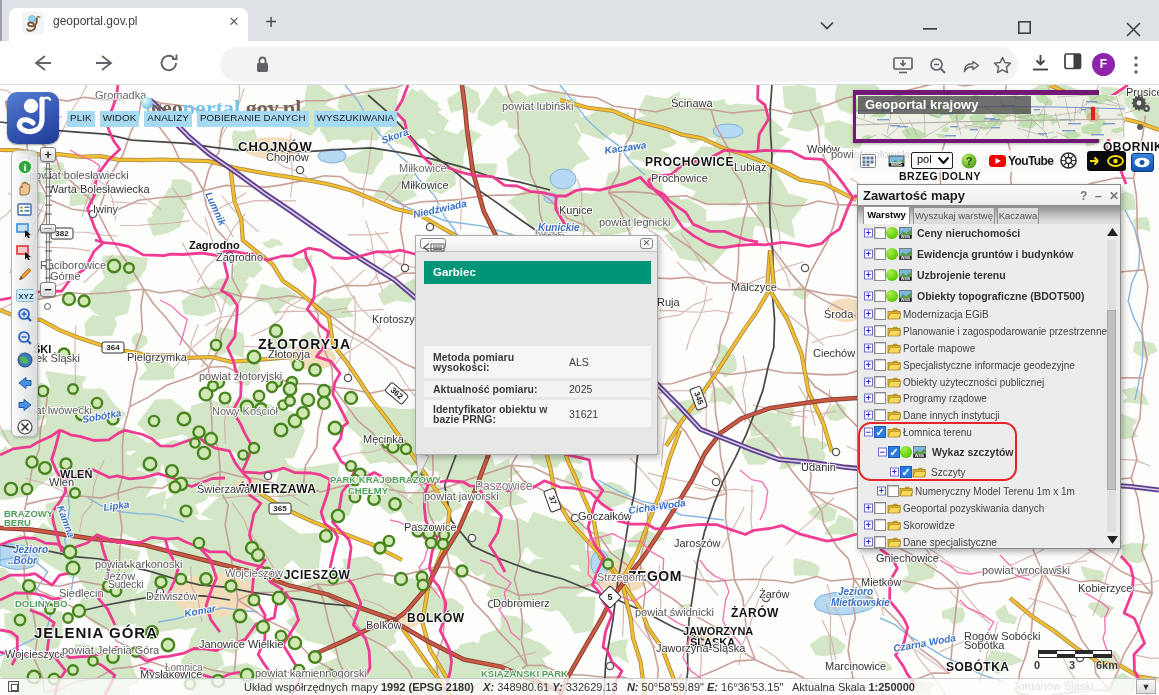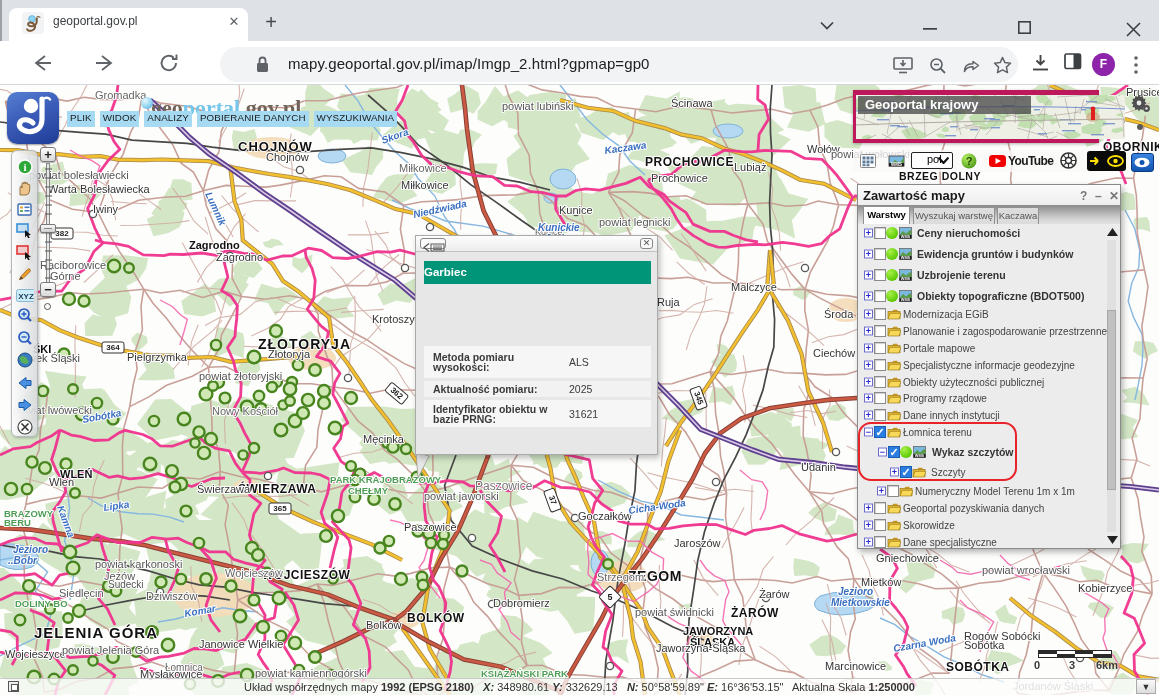--- a/index.html
+++ b/index.html
@@ -42,28 +42,28 @@
 #ztrack { position:absolute; left:6px; top:16px; width:4px; height:120px; background:#e8e8e8; border:1px solid #888; }
 #zhandle { position:absolute; left:0px; top:77px; width:16px; height:9px; background:linear-gradient(#f8f8f8,#cfcfcf); border:1px solid #777; border-radius:2px; box-shadow:0 1px 1px rgba(0,0,0,.3); }
 #zhandle:after { content:""; position:absolute; left:3px; right:3px; top:3px; height:1px; background:#888; }
 #zcirc { position:absolute; left:4px; top:156px; width:7px; height:7px; border:1.5px solid #555; border-radius:50%; background:#fff; }
 
 
 #popup { position:absolute; left:415px; top:235px; width:243px; height:220px; background:#e7e7e7; border:1px solid #aaa; box-shadow:2px 3px 6px rgba(0,0,0,.25); }
 #popup .bar { position:absolute; left:0; top:0; right:0; height:16px; background:linear-gradient(#fdfdfd,#ececec); border-bottom:1px solid #c2c2c2; }
 #popup .lbtn { position:absolute; left:4px; top:2px; width:26px; height:11px; border:1px solid #888; border-radius:3px; background:#fafafa; }
 #popup .cbtn { position:absolute; right:4px; top:2px; width:13px; height:11px; border:1px solid #888; border-radius:3px; background:#fafafa; color:#555; font-size:9px; line-height:9px; text-align:center; }
-#popup .hd { position:absolute; left:8px; top:25px; width:227px; height:23px; background:#009478; color:#fff; font-weight:bold; font-size:11.5px; line-height:23px; }
+#popup .hd { position:absolute; left:8px; top:25px; width:227px; height:23px; background:#009478; color:#fff; font-weight:bold; font-size:11.5px; line-height:23px; padding-left:9px; }
 .prow { position:absolute; left:8px; width:227px; background:#f2f2f2; color:#3a3a3a; font-size:10.5px; }
 .prow .lb { position:absolute; left:9px; top:50%; transform:translateY(-50%); width:130px; font-weight:bold; line-height:10.4px; }
 .prow .vl { position:absolute; left:145px; top:50%; transform:translateY(-50%); }
 #ptail { position:absolute; }
 
 
-#ovp { position:absolute; left:853px; top:90px; width:246px; height:53px; background:#be185d; box-shadow:0 1px 3px rgba(0,0,0,.3); }
+#ovp { position:absolute; left:853px; top:90px; width:246px; height:53px; background:#701a75; box-shadow:0 1px 3px rgba(0,0,0,.3); }
 #ovmap { position:absolute; left:3px; top:5px; width:269px; height:44px; overflow:hidden; background:#f4f2ec; }
 #ovtitle { position:absolute; left:5px; top:6px; width:173px; height:18px; background:rgba(75,75,75,.78); color:#fff; font-weight:bold; font-size:13px; line-height:18px; padding-left:7px; }
 #btnrow { position:absolute; left:853px; top:150px; width:250px; height:22px; background:rgba(248,248,248,.78); }
 #btnrow .abs { position:absolute; }
 
 
 #lpanel { position:absolute; left:857px; top:184px; width:264px; height:365px; background:#ececec; border:1px solid #8a8a8a; box-shadow:2px 3px 6px rgba(0,0,0,.3); }
 #lpanel .phd { position:absolute; left:0; top:0; right:0; height:20px; background:linear-gradient(#fcfcfc,#ededed); }
 #lpanel .phd b { position:absolute; left:5px; top:3px; font-size:13px; color:#1a1a1a; }
 #lpanel .phd .ic { position:absolute; top:4px; color:#777; font-size:12px; font-weight:bold; }
@@ -1412,21 +1412,21 @@
           <rect x="2.5" y="10.2" width="3" height="2"></rect>
           <rect x="6.5" y="10.2" width="3" height="2"></rect>
         </g>
       </svg>
  <svg class="abs" style="left:35px;top:4px" width="17" height="15">
         <rect x="1" y="2" width="15" height="10" fill="#7ab8e0" stroke="#555"></rect>
         <path d="M1,12 L7,6 L11,9 L16,4 L16,12 Z" fill="#5a9a4a"></path>
         <rect x="1" y="9" width="15" height="3.4" fill="#1a1a1a"></rect>
         <text x="8.5" y="12" font-size="4.5" fill="#fff" text-anchor="middle" font-weight="bold">WMS</text>
       </svg>
- <div class="abs" style="left:58px;top:2px;width:42px;height:17px;background:#fff;border:1.6px solid #222;border-radius:2px;font-size:11px;line-height:13px;padding-left:15px;">pol<svg width="11" height="7" style="position:absolute;right:3px;top:4px">
+ <div class="abs" style="left:58px;top:2px;width:42px;height:17px;background:#fff;border:1.6px solid #222;border-radius:2px;font-size:11px;line-height:13px;padding-left:5px;">pol<svg width="11" height="7" style="position:absolute;right:3px;top:4px">
           <path d="M0.5,0.5 L5.5,6 L10.5,0.5" fill="none" stroke="#111" stroke-width="2.2"></path>
         </svg></div>
  <svg class="abs" style="left:108px;top:3px" width="16" height="16">
         <defs>
           <radialGradient id="gq" cx="0.35" cy="0.3" r="0.9">
             <stop offset="0" stop-color="#b8f060"></stop>
             <stop offset="1" stop-color="#3a8a0a"></stop>
           </radialGradient>
         </defs>
         <circle cx="8" cy="8" r="7.5" fill="url(#gq)"></circle>
@@ -1723,21 +1723,20 @@
       </svg>
  <svg class="navic" style="left:159px" width="22" height="20">
         <path d="M17,10 a7.2,7.2 0 1 1 -2.2,-5.2" fill="none" stroke="#5f6368" stroke-width="1.9"></path>
         <path d="M17.5,1.5 V6 H13" fill="none" stroke="#5f6368" stroke-width="1.9"></path>
       </svg>
  <div id="pill">
   <svg style="position:absolute;left:36px;top:9px" width="13" height="17">
           <rect x="1" y="7" width="11" height="9" rx="1.4" fill="#5f6368"></rect>
           <path d="M3.5,7 V4.5 a3,3 0 0 1 6,0 V7" fill="none" stroke="#5f6368" stroke-width="1.8"></path>
         </svg>
-  <div class="url">mapy.geoportal.gov.pl/imap/Imgp_2.html?gpmap=gp0</div>
   <svg class="navic" style="left:673px;top:10px" width="20" height="17">
           <rect x="1" y="1" width="18" height="11" rx="1" fill="none" stroke="#5f6368" stroke-width="1.6"></rect>
           <path d="M6,15.5 h8" stroke="#5f6368" stroke-width="1.6"></path>
           <path d="M10,3 v5 M7.5,6 l2.5,2.5 2.5,-2.5" fill="none" stroke="#5f6368" stroke-width="1.6"></path>
         </svg>
   <svg class="navic" style="left:709px;top:10px" width="18" height="17">
           <circle cx="7.5" cy="7.5" r="5.5" fill="none" stroke="#5f6368" stroke-width="1.6"></circle>
           <path d="M11.5,11.5 L16,16" stroke="#5f6368" stroke-width="1.8"></path>
           <path d="M5,7.5 h5" stroke="#5f6368" stroke-width="1.5"></path>
         </svg>

